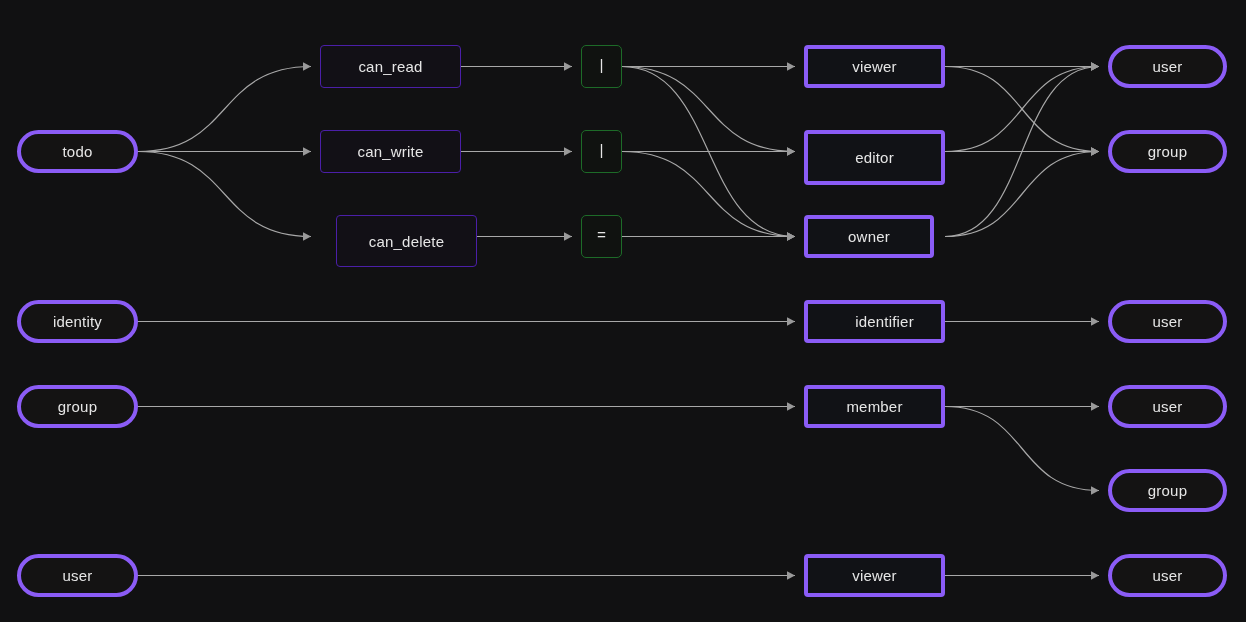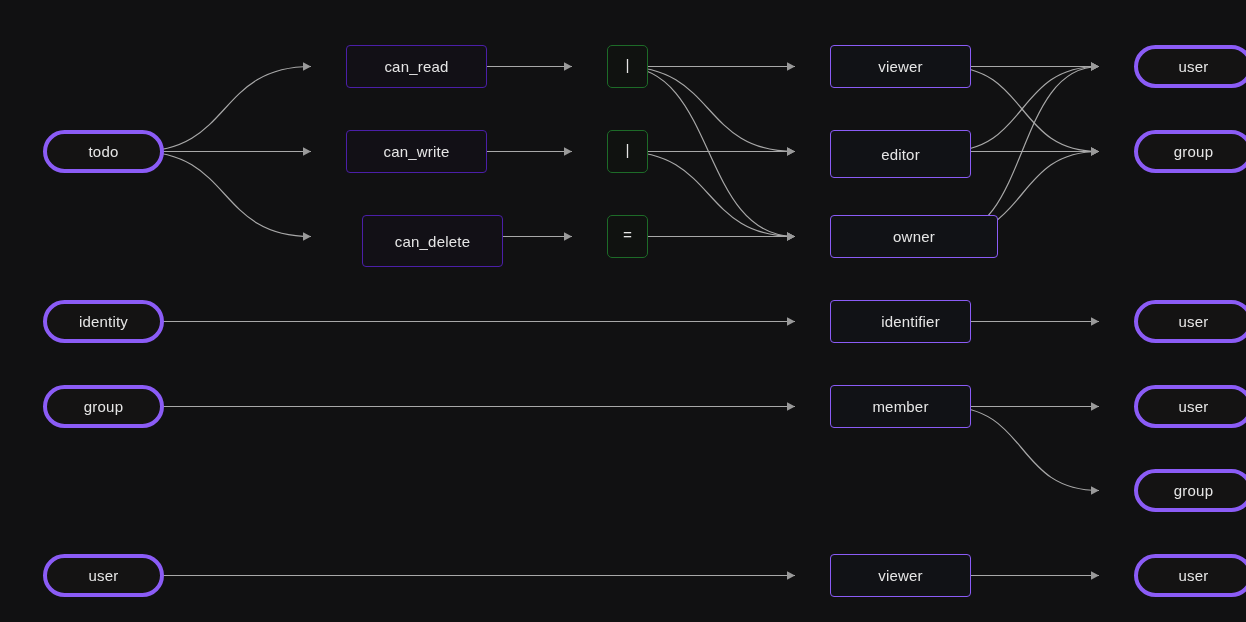--- a/index.html
+++ b/index.html
@@ -38,29 +38,28 @@
     display: flex;
     align-items: center;
     justify-content: center;
     background: #121214;
     color: #e6e6e6;
     font-size: 15px;
     letter-spacing: 0.2px;
     line-height: 1;
     white-space: nowrap;
     z-index: 2;
-    margin-left: 26px;
   }
   .node.entity {
     border: 4px solid #8b5cf6;
     border-radius: 22px;
     background: #141313;
   }
   .node.relation {
-    border: 1px solid #8b5cf6;
+    border: 4px solid #8b5cf6;
     border-radius: 4px;
     background: #111216;
   }
   .node.permission {
     border: 1px solid #4b1fa8;
     border-radius: 4px;
     background: #121016;
   }
   .node.operator {
     border: 1px solid #1d6b28;
@@ -144,24 +143,24 @@
       </div>
       <div class="node operator" style="left: 581px; top: 130px; width: 41px; height: 43px;">
         <span>|</span>
       </div>
       <div class="node operator" style="left: 581px; top: 215px; width: 41px; height: 43px;">
         <span>=</span>
       </div>
       <div class="node relation" style="left: 804px; top: 45px; width: 141px; height: 43px;">
         <span>viewer</span>
       </div>
-      <div class="node relation" style="left: 804px; top: 130px; width: 141px; height: 48px;">
+      <div class="node relation" style="left: 804px; top: 130px; width: 141px; height: 55px;">
         <span>editor</span>
       </div>
-      <div class="node relation" style="left: 804px; top: 215px; width: 168px; height: 43px;">
+      <div class="node relation" style="left: 804px; top: 215px; width: 130px; height: 43px;">
         <span>owner</span>
       </div>
       <div class="node entity" style="left: 1108px; top: 45px; width: 119px; height: 43px;">
         <span>user</span>
       </div>
       <div class="node entity" style="left: 1108px; top: 130px; width: 119px; height: 43px;">
         <span>group</span>
       </div>
       <div class="node entity" style="left: 17px; top: 300px; width: 121px; height: 43px;">
         <span>identity</span>

